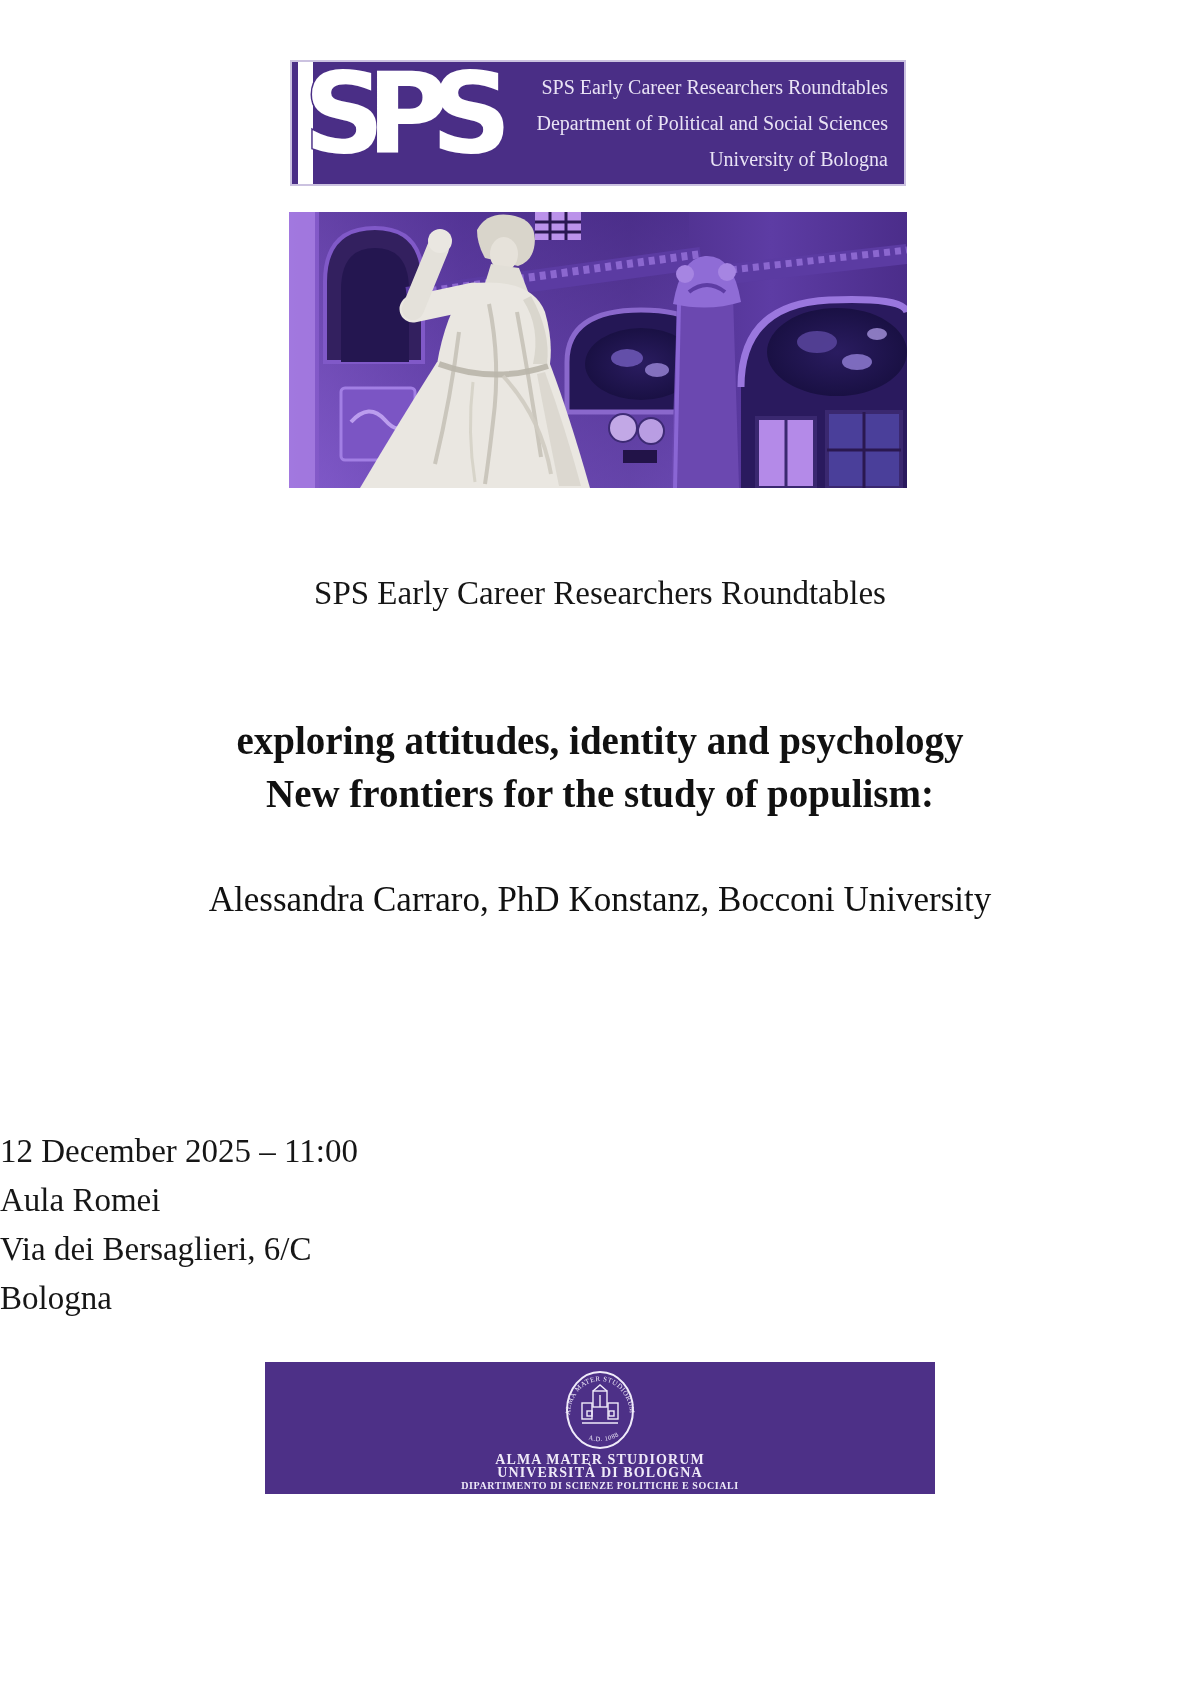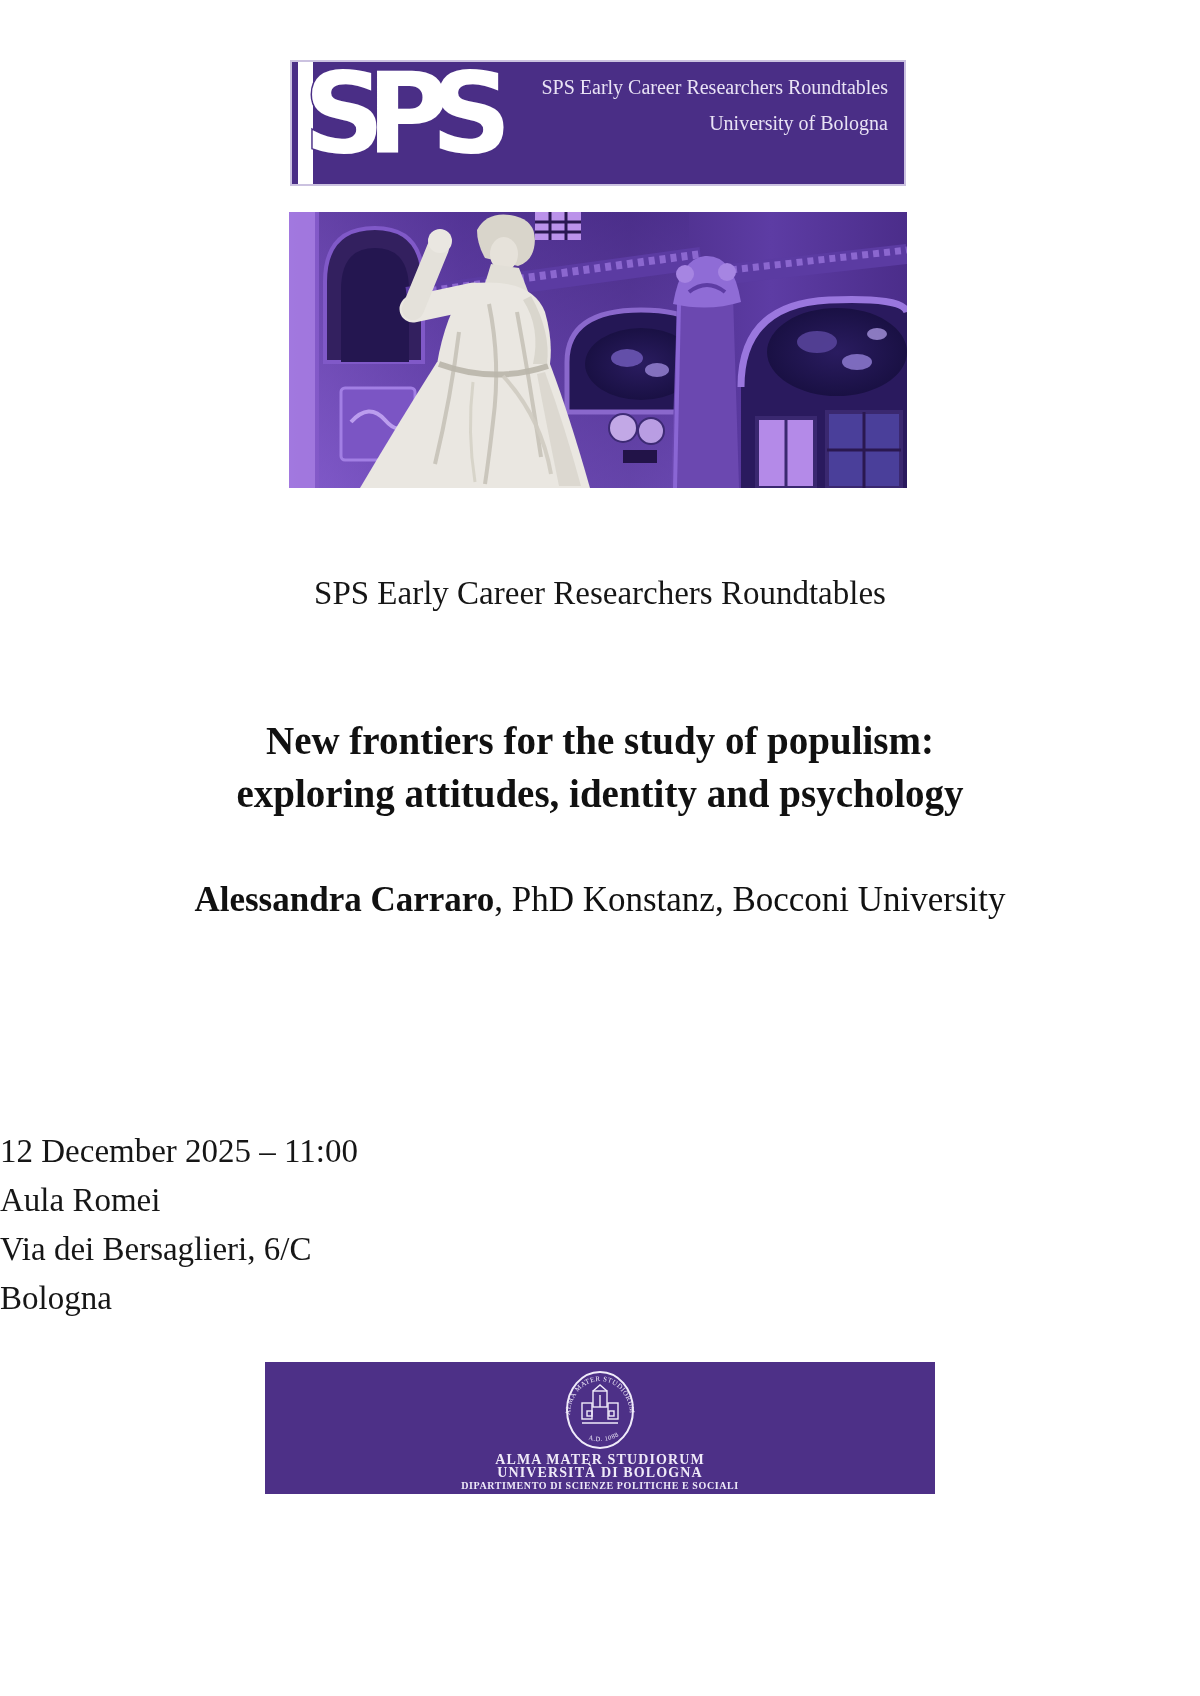--- a/index.html
+++ b/index.html
@@ -49,21 +49,21 @@
     text-align:center;font-size:33px;color:#161616;
   }
   .event-title{
     position:absolute;left:0;top:702px;width:100%;
     text-align:center;font-weight:bold;font-size:39px;line-height:53px;color:#111111;
   }
   .speakers{
     position:absolute;left:0;top:862px;width:100%;
     text-align:center;font-size:35px;line-height:51px;color:#111111;
   }
-  .speakers b{font-weight:bold;}
+  .speakers b{font-weight:normal;}
   .event-details{
     position:absolute;left:0;top:1115px;width:100%;
     text-align:left;font-size:33px;line-height:49px;color:#161616;
   }
   
   .footer-banner{
     position:absolute;left:265px;top:1350px;width:670px;height:132px;
     background:var(--footer-bg,#4d3087);
     display:flex;flex-direction:column;align-items:center;justify-content:flex-start;
   }
@@ -82,20 +82,21 @@
 </head>
 <body>
 
 <div class="page">
 
   <div class="header-banner">
     <div class="logo-bar"></div>
     <div class="logo-text">SPS</div>
     <div class="header-info">
       <div>SPS Early Career Researchers Roundtables</div>
+      <div>Department of Political and Social Sciences</div>
       <div>University of Bologna</div>
     </div>
   </div>
 
   <svg class="hero-photo" viewBox="0 0 618 276" aria-hidden="true">
     <defs>
       <linearGradient id="bgGrad" x1="0" y1="0" x2="1" y2="0">
         <stop offset="0" stop-color="#8a5fd0"></stop>
         <stop offset="0.28" stop-color="#5c3aa0"></stop>
         <stop offset="0.55" stop-color="#4a2d87"></stop>
@@ -193,22 +194,22 @@
       <path d="M184,170 Q178,220 186,270" fill="none" stroke="#d5d1c7" stroke-width="3" opacity="0.9"></path>
 
       <path d="M242,84 Q262,120 258,152 L244,152 Q252,116 234,88 Z" fill="#d2cec4" opacity="0.7"></path>
       <path d="M256,160 Q276,215 292,274 L270,274 Q258,215 248,162 Z" fill="#d2cec4" opacity="0.6"></path>
     </g>
   </svg>
 
   <div class="series-line">SPS Early Career Researchers Roundtables</div>
 
   <div class="event-title">
+    <div>exploring attitudes, identity and psychology</div>
     <div>New frontiers for the study of populism:</div>
-    <div>exploring attitudes, identity and psychology</div>
   </div>
 
   <div class="speakers">
     <div><b>Alessandra Carraro</b><span>, PhD Konstanz, Bocconi University</span></div>
   </div>
 
   <div class="event-details">
     <div>12 December 2025 – 11:00</div>
     <div>Aula Romei</div>
     <div>Via dei Bersaglieri, 6/C</div>

